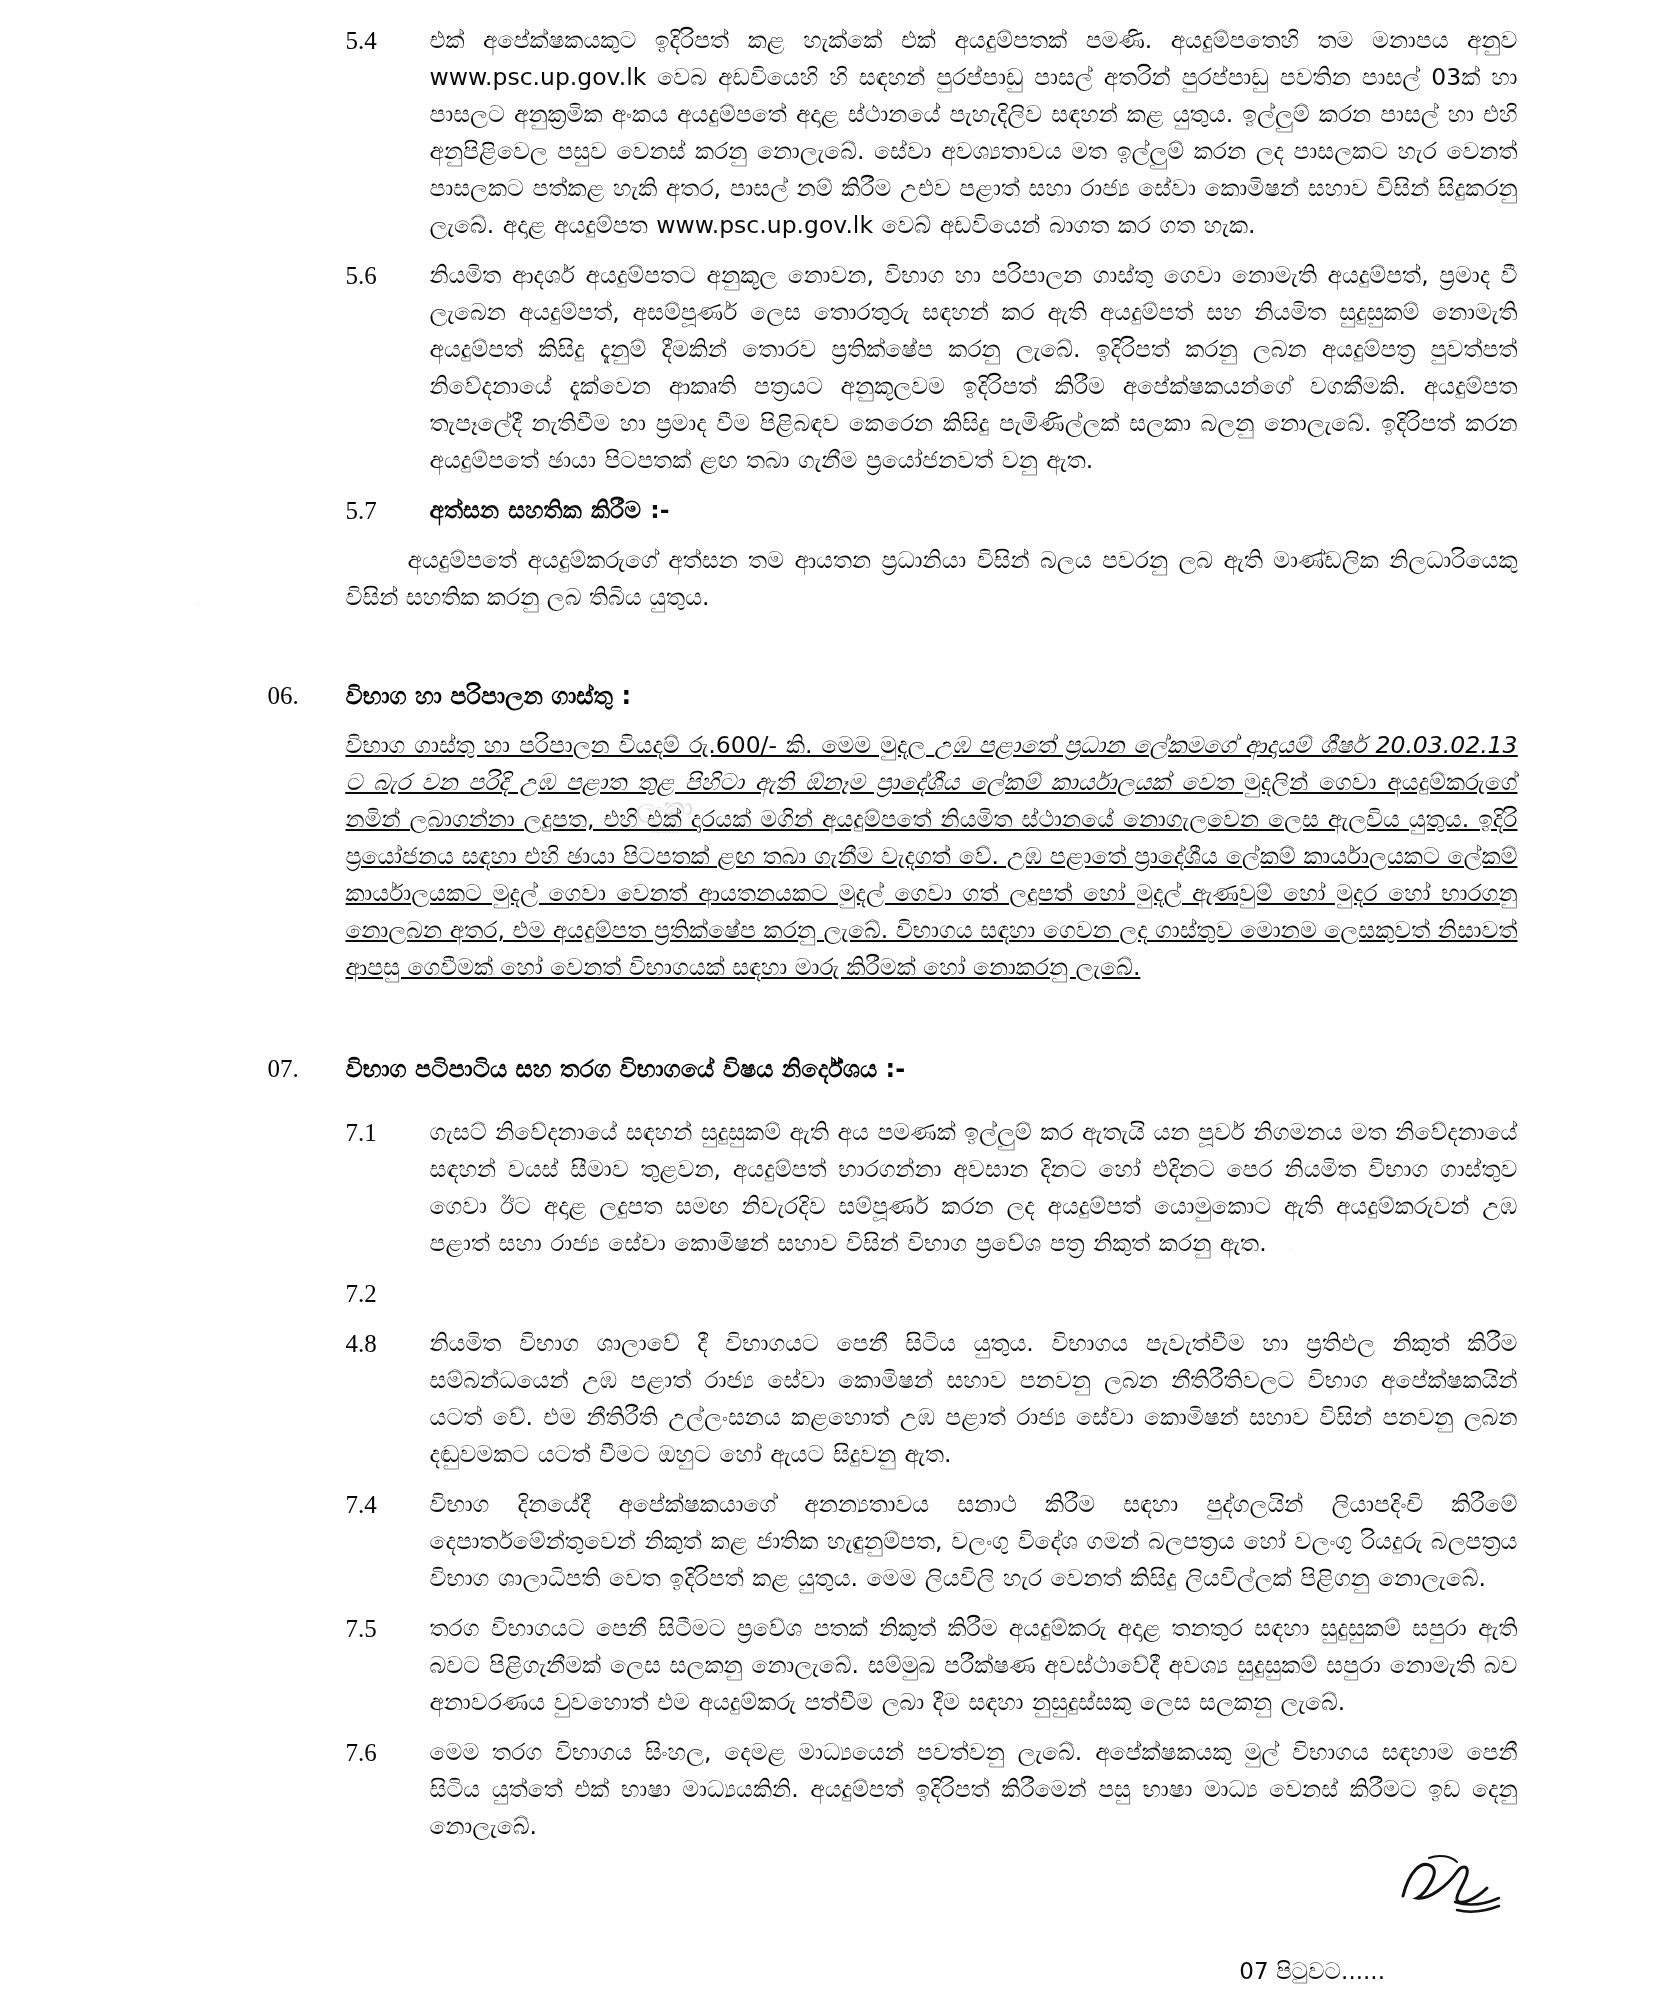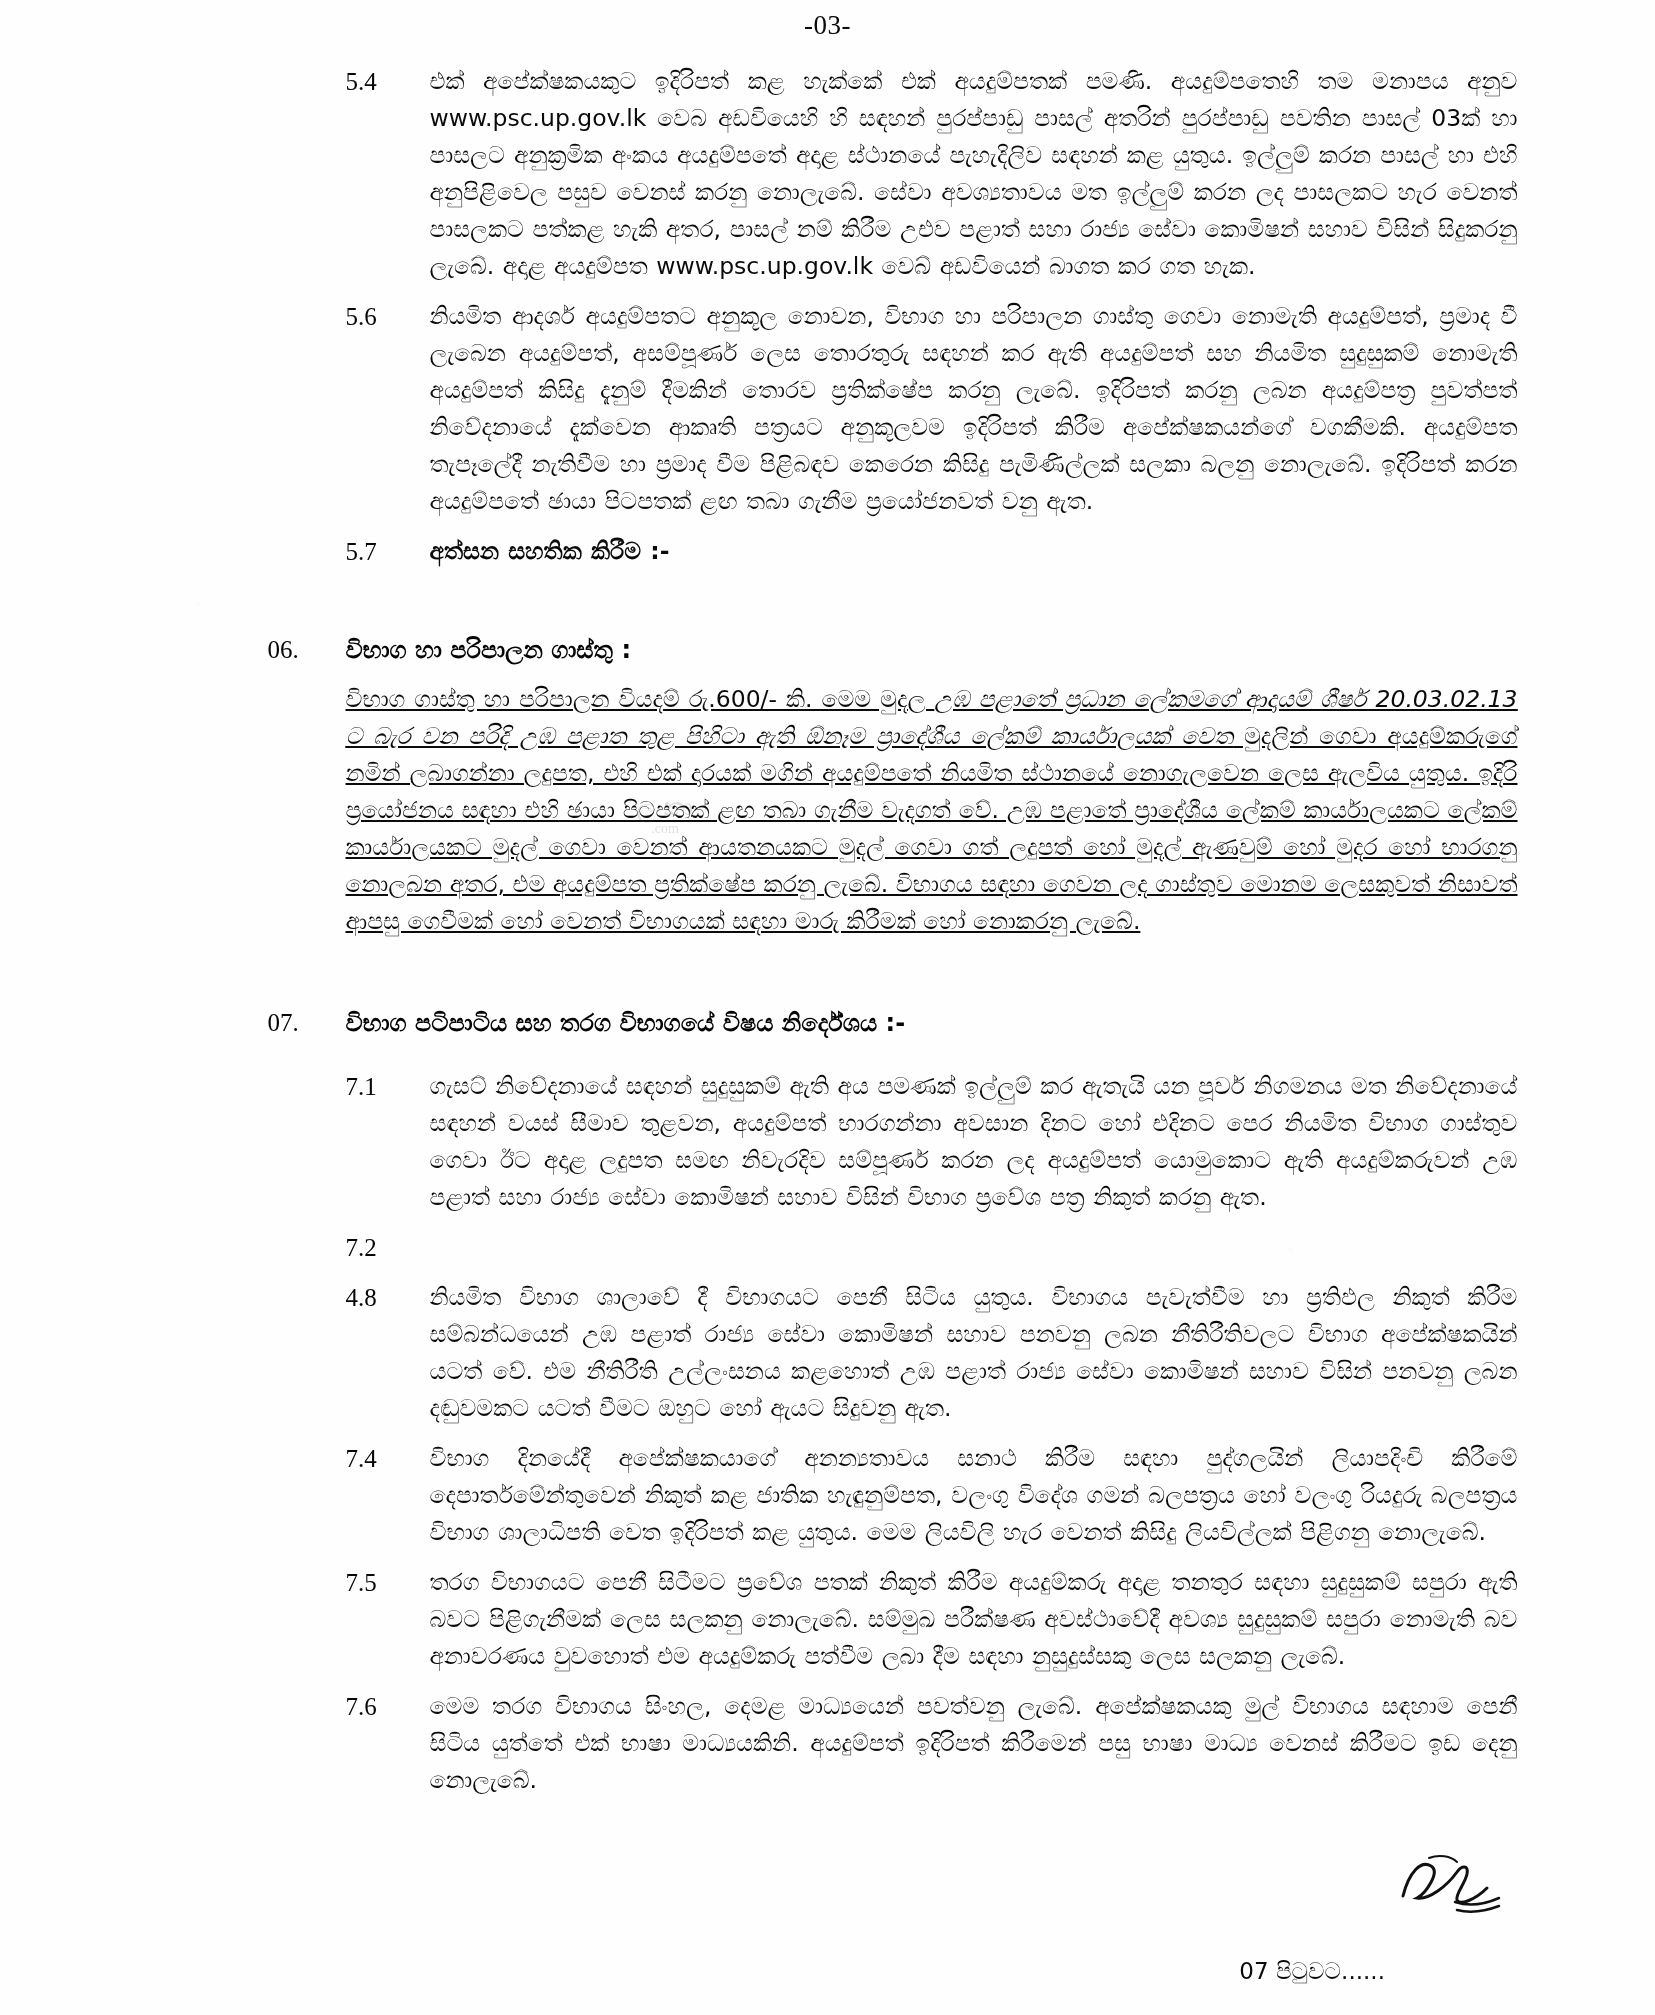--- a/index.html
+++ b/index.html
@@ -134,38 +134,38 @@
     font-size:23px;
     color:#0b0b0b;
   }
   .spacer-7{height:20px;}
 </style>
 </head>
 <body>
 
 <div class="page">
 
-  <div class="page-number">-03-</div>
 
   <div class="content">
 
     <div class="item lvl-sub">
       <div class="num">5.4</div>
       <div class="body">එක් අපේක්ෂකයකුට ඉදිරිපත් කළ හැක්කේ එක් අයදුම්පතක් පමණි. අයදුම්පතෙහි තම මනාපය අනුව www.psc.up.gov.lk වෙබ අඩවියෙහි හි සඳහන් පුරප්පාඩු පාසල් අතරින් පුරප්පාඩු පවතින පාසල් 03ක් හා පාසලට අනුක්‍රමික අංකය අයදුම්පතේ අදාළ ස්ථානයේ පැහැදිලිව සඳහන් කළ යුතුය. ඉල්ලුම් කරන පාසල් හා එහි අනුපිළිවෙල පසුව වෙනස් කරනු නොලැබේ.   සේවා අවශ්‍යතාවය මත ඉල්ලුම් කරන ලද පාසලකට හැර වෙනත් පාසලකට පත්කළ හැකි අතර, පාසල් නම් කිරීම උඑව පළාත් සහා රාජ්‍ය සේවා කොමිෂන් සහාව විසින්  සිදුකරනු ලැබේ. අදාළ අයදුම්පත  www.psc.up.gov.lk  වෙබ් අඩවියෙන් බාගත කර ගත හැක.</div>
     </div>
 
     <div class="item lvl-sub">
       <div class="num">5.6</div>
       <div class="body">නියමිත ආදර්ශ අයදුම්පතට අනුකූල නොවන, විභාග හා පරිපාලන ගාස්තු ගෙවා නොමැති අයදුම්පත්, ප්‍රමාද වී ලැබෙන අයදුම්පත්, අසම්පූර්ණ ලෙස තොරතුරු සඳහන් කර ඇති අයදුම්පත්  සහ නියමිත සුදුසුකම් නොමැති අයදුම්පත් කිසිදු දැනුම් දීමකින් තොරව ප්‍රතික්ෂේප කරනු ලැබේ. ඉදිරිපත් කරනු ලබන අයදුම්පත්‍ර පුවත්පත් නිවේදනායේ දැක්වෙන ආකෘති පත්‍රයට අනුකූලවම ඉදිරිපත් කිරීම අපේක්ෂකයන්ගේ වගකීමකි. අයදුම්පත තැපෑලේදී නැතිවීම හා ප්‍රමාද වීම පිළිබඳව කෙරෙන කිසිදු පැමිණිල්ලක් සලකා බලනු නොලැබේ. ඉදිරිපත් කරන අයදුම්පතේ ඡායා පිටපතක් ළඟ තබා ගැනීම ප්‍රයෝජනවත් වනු ඇත.</div>
     </div>
 
     <div class="item lvl-sub">
       <div class="num">5.7</div>
       <div class="body heading-body">අත්සන සහතික කිරීම    :-</div>
     </div>
+    <p class="plain-para indent-para">අයදුම්පතේ අයදුම්කරුගේ අත්සන තම ආයතන ප්‍රධානියා විසින් බලය පවරනු ලබ ඇති මාණ්ඩලික නිලධාරියෙකු විසින් සහතික කරනු ලබ තිබිය යුතුය.</p>
 
     <div class="gap-lg"></div>
 
     <div class="section-head">
       <div class="num">06.</div>
       <div class="title">විභාග හා පරිපාලන ගාස්තු :</div>
     </div>
 
     <p class="plain-para fee-para">
       <span>විභාග ගාස්තු හා පරිපාලන වියදම් රු.600/- කි.   මෙම මුදල </span><span class="u-i">උඹ පළාතේ ප්‍රධාන ලේකමගේ ආදායම් ශීර්ෂ 20.03.02.13 ට බැර වන පරිදි  උඹ පළාත තුළ පිහිටා ඇති ඕනෑම ප්‍රාදේශීය ලේකම් කාර්යාලයක් වෙත</span><span> මුදලින් ගෙවා අයදුම්කරුගේ නමින් ලබාගන්නා ලදුපත, එහි එක් දාරයක් මගින් අයදුම්පතේ නියමිත ස්ථානයේ නොගැලවෙන ලෙස ඇලවිය යුතුය. ඉදිරි ප්‍රයෝජනය සඳහා එහි ඡායා පිටපතක් ළඟ තබා ගැනීම වැදගත් වේ. උඹ පළාතේ ප්‍රාදේශීය ලේකම් කාර්යාලයකට ලේකම් කාර්යාලයකට මුදල් ගෙවා වෙනත් ආයතනයකට මුදල් ගෙවා ගත් ලදුපත් හෝ මුදල් ඇණවුම් හෝ මුදර හෝ භාරගනු නොලබන අතර, එම අයදුම්පත ප්‍රතික්ෂේප කරනු ලැබේ. විභාගය සඳහා ගෙවන ලද ගාස්තුව මොනම ලෙසකුවත් නිසාවත් ආපසු ගෙවීමක් හෝ වෙනත් විභාගයක් සඳහා මාරු කිරීමක් හෝ නොකරනු ලැබේ.</span>

